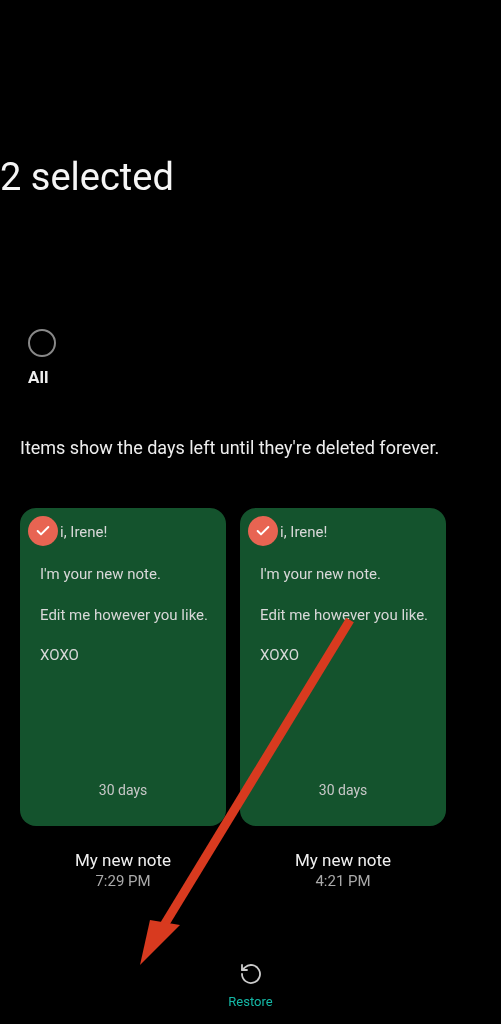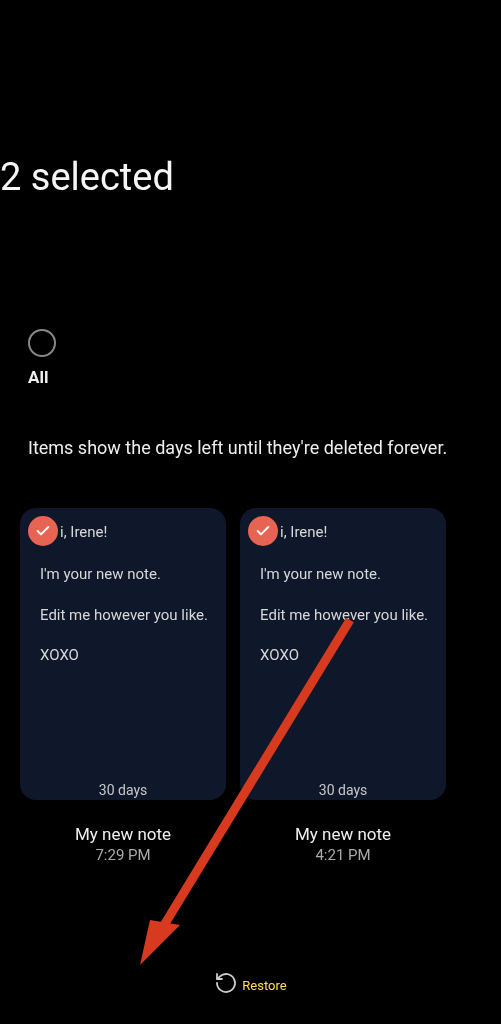--- a/index.html
+++ b/index.html
@@ -36,35 +36,35 @@
     }
     .all-label {
       font-size: 17px;
       color: #eee;
       margin-top: 10px;
       display: block;
     }
     .info-text {
       font-size: 18px;
       color: #eee;
-      padding: 0 28px;
+      padding: 0 20px;
       margin-top: 48px;
       line-height: 1.4;
     }
     .notes-grid {
       display: flex;
       gap: 14px;
       padding: 0 20px;
       margin-top: 48px;
     }
     .note-card {
       flex: 1;
-      background: #0f172a;
+      background: #14532d;
       border-radius: 16px;
-      padding: 14px 18px 0;
+      padding: 14px 18px 26px;
       position: relative;
       cursor: pointer;
       display: flex;
       flex-direction: column;
     }
     .check-badge {
       position: absolute;
       top: 8px;
       left: 8px;
       width: 30px;
@@ -112,26 +112,26 @@
       bottom: 0;
       left: 0;
       right: 0;
       height: 78px;
       display: flex;
       background: #000;
     }
     .bottom-action {
       flex: 1;
       display: flex;
-      flex-direction: row;
+      flex-direction: column;
       align-items: center;
       justify-content: center;
       gap: 4px;
       cursor: pointer;
-      color: #fde047;
+      color: #14b8a6;
     }
     .bottom-action svg { width: 24px; height: 24px; }
     .bottom-label { font-size: 13px; }
     .arrow-overlay {
       position: absolute;
       pointer-events: none;
       z-index: 10;
     }
   </style>
 </head>

